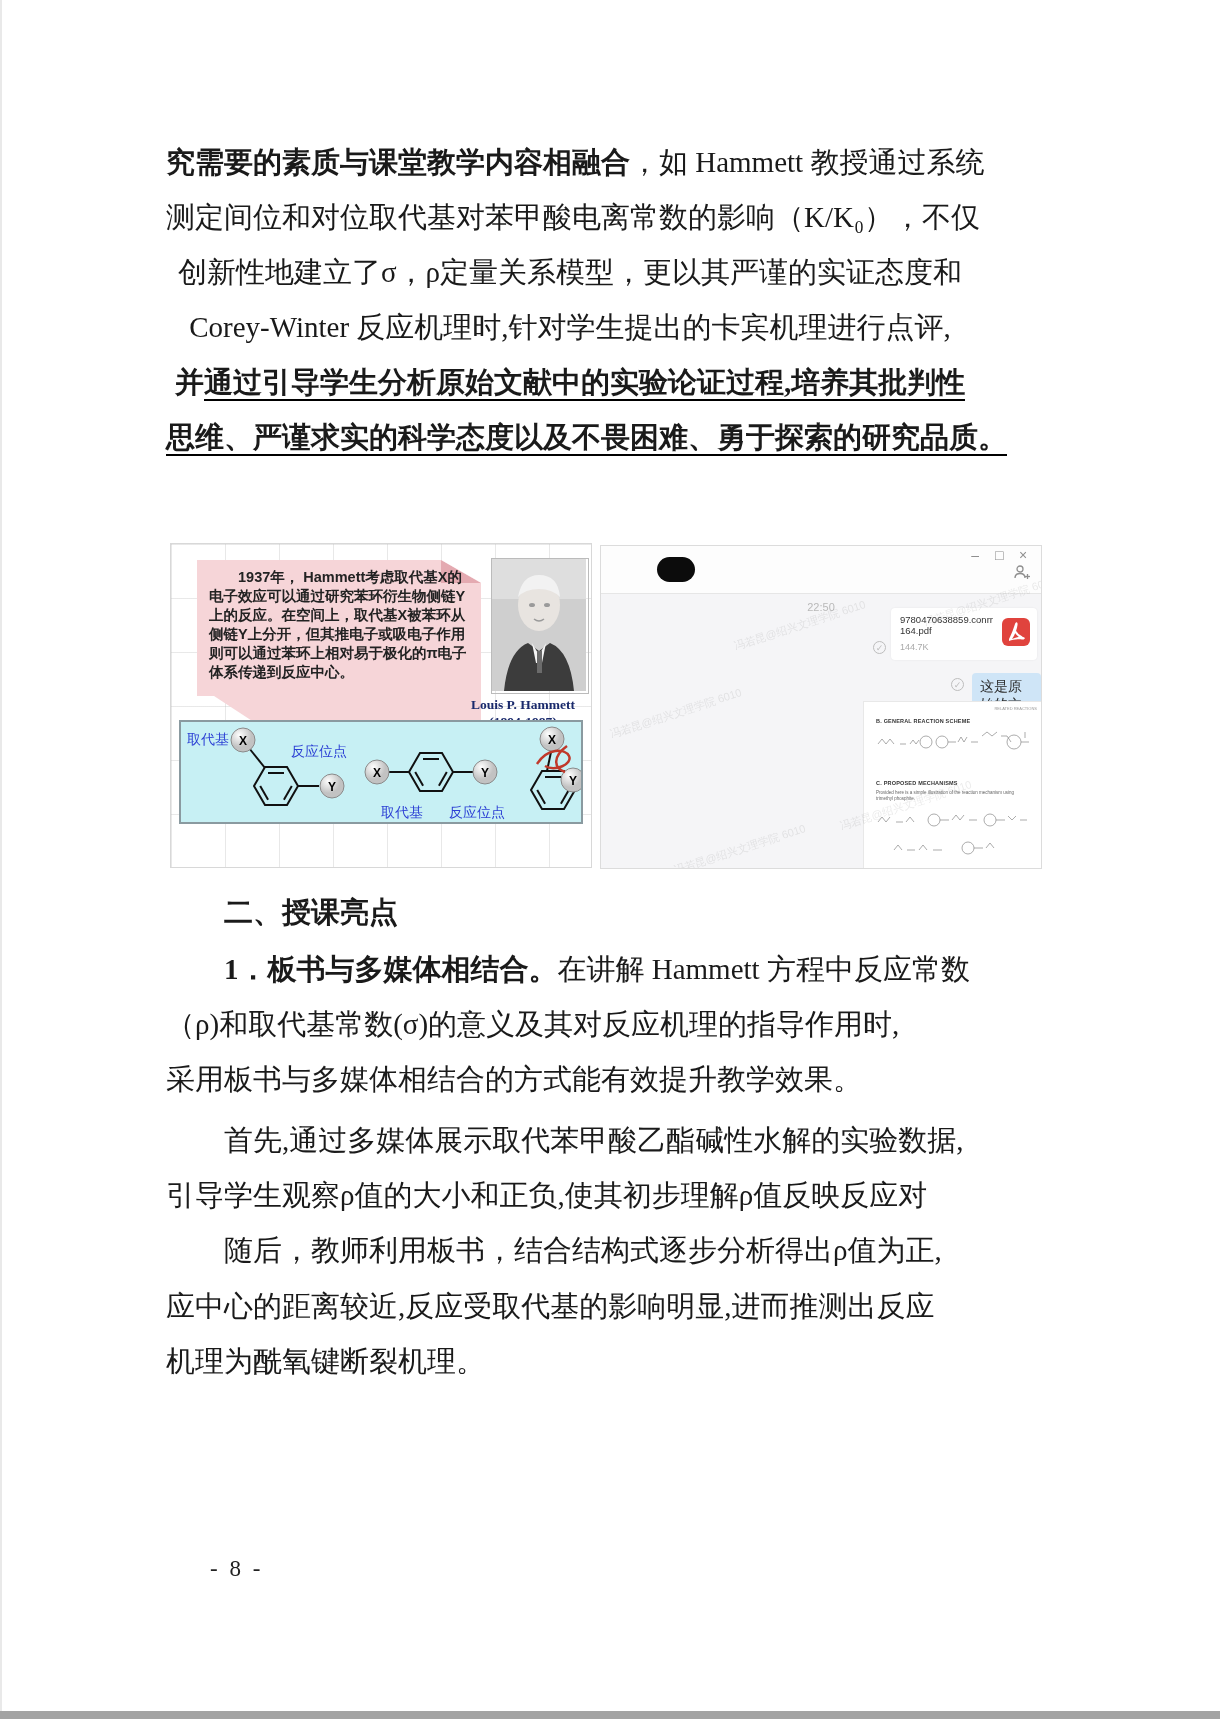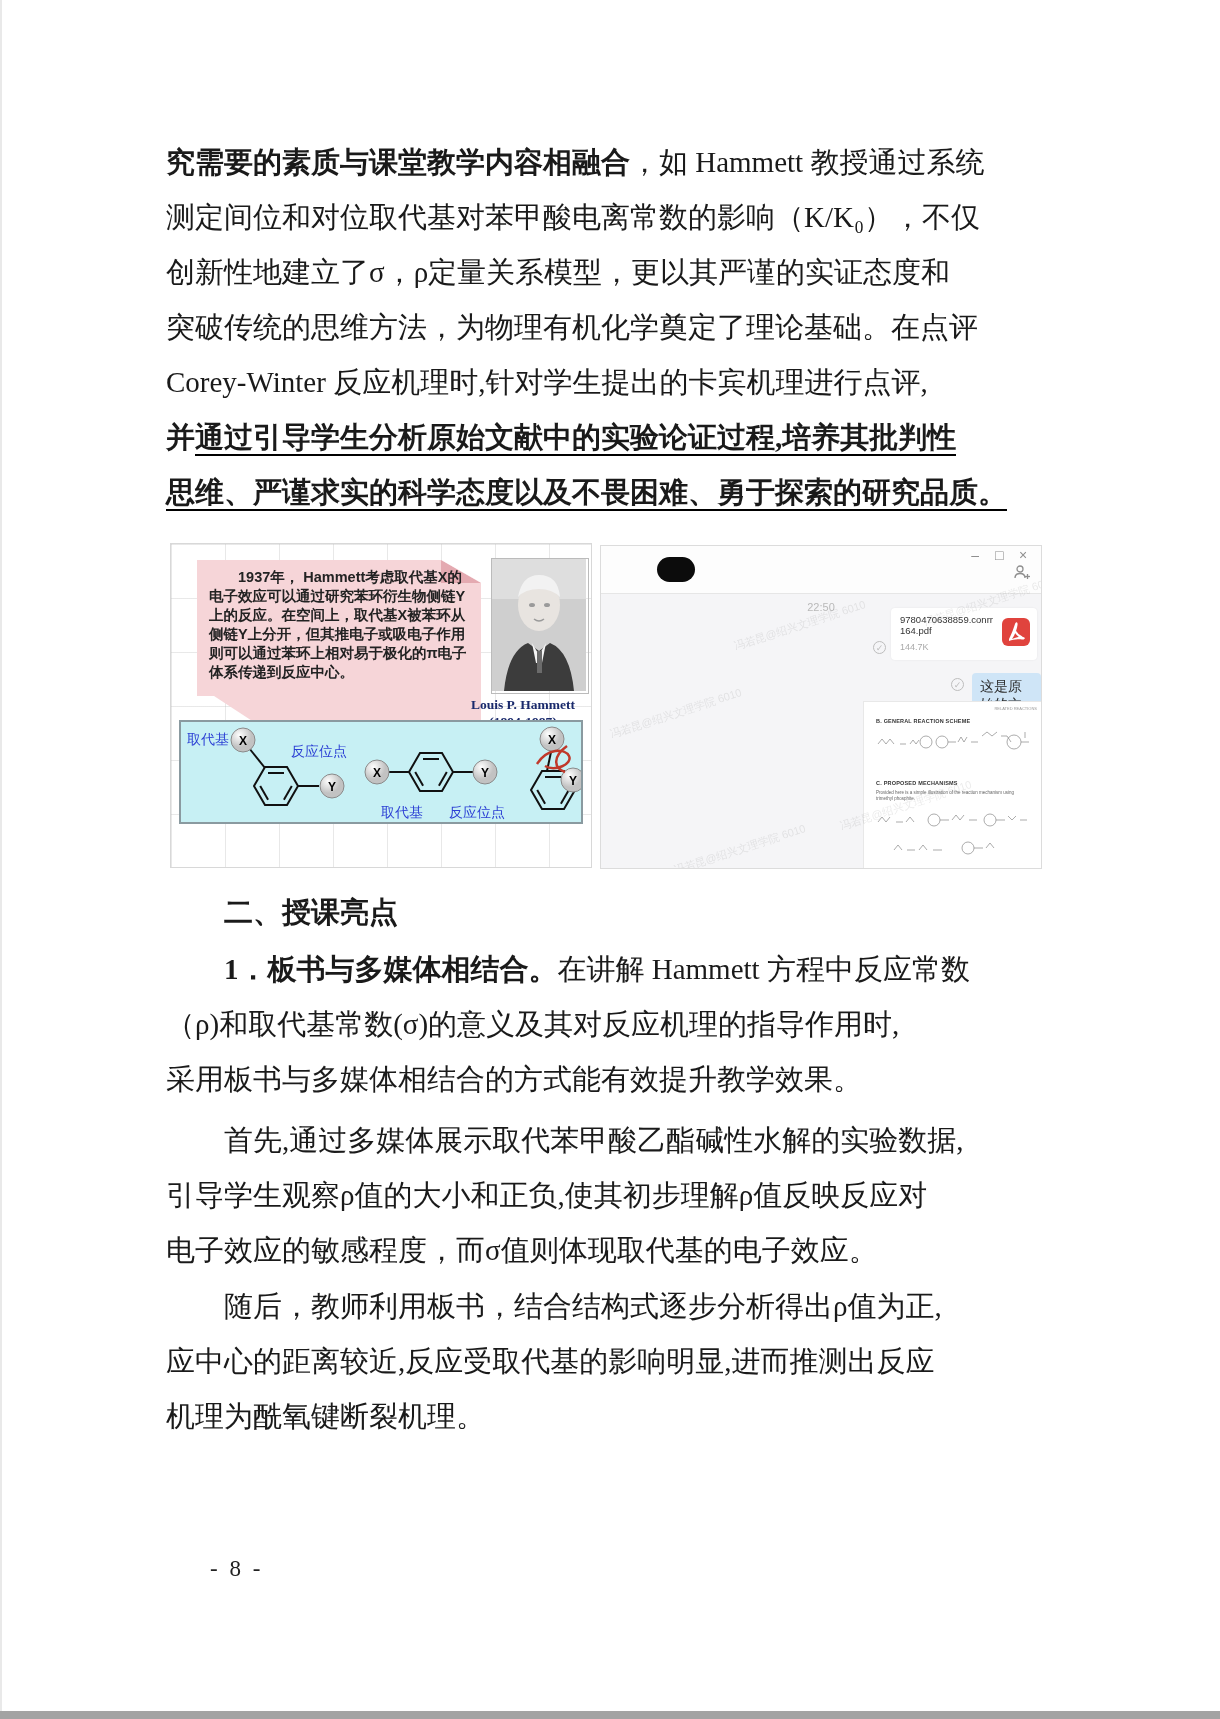--- a/index.html
+++ b/index.html
@@ -7,21 +7,21 @@
        font-family:"Liberation Serif",serif;color:#1a1a1a;}
   .page-edge-left{position:absolute;left:0;top:0;width:2px;height:100%;background:#e9e9e9;}
   .bottom-bar{position:absolute;left:0;bottom:0;width:100%;height:8px;background:#a3a3a3;}
 
   
   .textblock{position:absolute;left:166px;width:808px;}
   .tline{height:55px;line-height:55px;font-size:29px;white-space:nowrap;}
   .tline .b{font-weight:bold;}
   .tline .u{border-bottom:2.5px solid #000;padding-bottom:1px;}
   .ind{padding-left:58px;}
-  #body1{top:135px;}
+  #body1{top:135px;text-align:center;}
   #body2{top:942px;}
   #body2 .tline:nth-child(4){margin-top:6px;}
   #body2 .tline:nth-child(7){margin-top:1px;}
   .heading{position:absolute;left:166px;top:885px;height:55px;line-height:55px;
            font-size:29px;font-weight:bold;padding-left:58px;}
   .pagenum{position:absolute;left:210px;top:1556px;font-size:23px;letter-spacing:3px;color:#222;}
 
   
   .fig-slide{position:absolute;left:170px;top:543px;width:420px;height:323px;background:#fff;
      border:1px solid #d8d8d8;
@@ -80,21 +80,20 @@
 </style>
 </head>
 <body>
 
 <div class="page-edge-left"></div>
 
 <div id="body1" class="textblock">
     <div class="tline"><span class="b">究需要的素质与课堂教学内容相融合</span><span>，如 Hammett 教授通过系统</span></div>
     <div class="tline"><span>测定间位和对位取代基对苯甲酸电离常数的影响（K/K₀），不仅</span></div>
     <div class="tline"><span>创新性地建立了σ，ρ定量关系模型，更以其严谨的实证态度和</span></div>
-    <div class="tline"><span>突破传统的思维方法，为物理有机化学奠定了理论基础。在点评</span></div>
     <div class="tline"><span>Corey-Winter 反应机理时,针对学生提出的卡宾机理进行点评,</span></div>
     <div class="tline"><span class="b">并</span><span class="b u">通过引导学生分析原始文献中的实验论证过程,培养其批判性</span></div>
     <div class="tline"><span class="b u">思维、严谨求实的科学态度以及不畏困难、勇于探索的研究品质。</span></div>
   </div>
 
 <div class="fig-slide">
   <div class="callout">
     <div class="callout-fold"></div>
     <div class="callout-text">1937年， Hammett考虑取代基X的电子效应可以通过研究苯环衍生物侧链Y上的反应。在空间上，取代基X被苯环从侧链Y上分开，但其推电子或吸电子作用则可以通过苯环上相对易于极化的π电子体系传递到反应中心。</div>
   </div>
@@ -234,20 +233,19 @@
   <span class="watermark wm5">冯若昆@绍兴文理学院 6010</span>
 </div>
 
 <div class="heading">二、授课亮点</div>
 <div id="body2" class="textblock">
     <div class="tline ind"><span class="b">1．板书与多媒体相结合。</span><span>在讲解 Hammett 方程中反应常数</span></div>
     <div class="tline"><span>（ρ)和取代基常数(σ)的意义及其对反应机理的指导作用时,</span></div>
     <div class="tline"><span>采用板书与多媒体相结合的方式能有效提升教学效果。</span></div>
     <div class="tline ind"><span>首先,通过多媒体展示取代苯甲酸乙酯碱性水解的实验数据,</span></div>
     <div class="tline"><span>引导学生观察ρ值的大小和正负,使其初步理解ρ值反映反应对</span></div>
-    <div class="tline"><span>电子效应的敏感程度，而σ值则体现取代基的电子效应。</span></div>
     <div class="tline ind"><span>随后，教师利用板书，结合结构式逐步分析得出ρ值为正,</span></div>
     <div class="tline"><span>应中心的距离较近,反应受取代基的影响明显,进而推测出反应</span></div>
     <div class="tline"><span>机理为酰氧键断裂机理。</span></div>
   </div>
 
 <div class="pagenum">- 8 -</div>
 <div class="bottom-bar"></div>
 
 </body></html>

